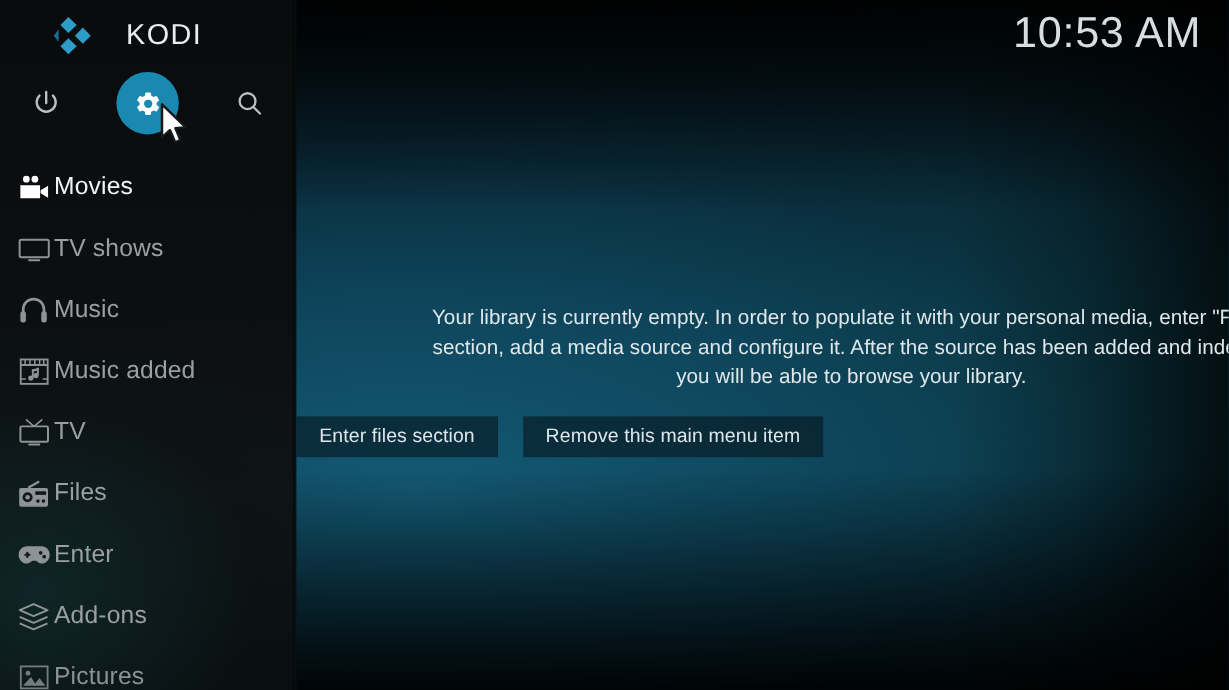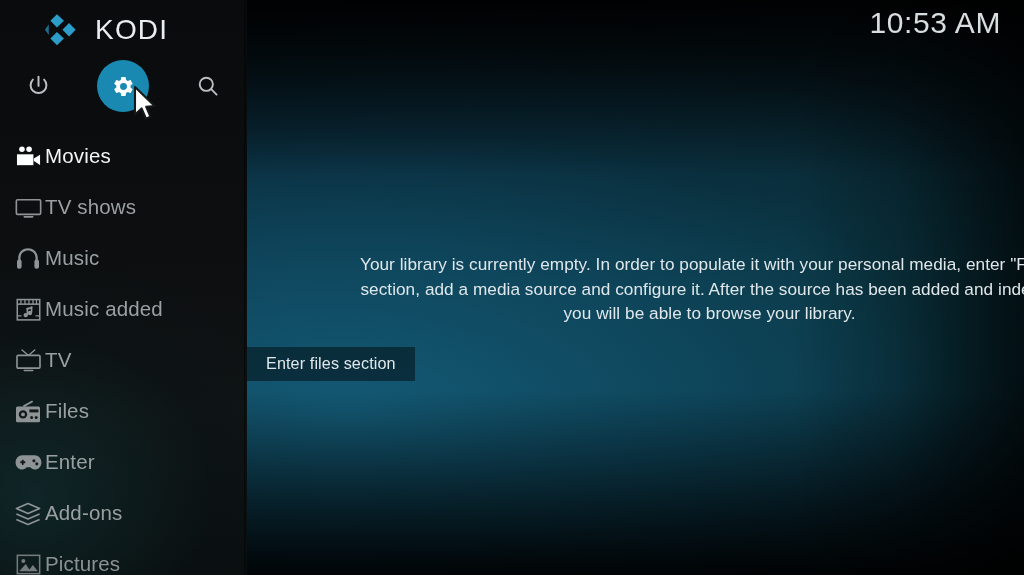--- a/index.html
+++ b/index.html
@@ -81,23 +81,23 @@
   
   .logo-row {
     position: absolute;
     left: 44px; top: 11px;
     display: flex;
     align-items: center;
     height: 38px;
   }
   .logo-mark { width: 38px; height: 34px; display: block; }
   .logo-text {
-    margin-left: 13px;
+    margin-left: 23px;
     color: #e9eef0;
-    font-size: 28px;
+    font-size: 24px;
     letter-spacing: 1.2px;
     font-weight: 400;
     line-height: 1;
   }
 
   
   .toolbar {
     position: absolute;
     left: 0; top: 60px;
     width: 247px;
@@ -156,21 +156,21 @@
   }
   .menu-item.selected .menu-ico { color: #ffffff; }
   .menu-item.selected .menu-label { color: #f2f5f6; }
   .menu-item.dim .menu-ico { color: #767b7d; }
   .menu-item.dim .menu-label { color: #8c9294; }
 
   
   .clock {
     position: absolute;
     right: 23px; top: 6px;
-    font-size: 30px;
+    font-size: 36px;
     color: #d8dee0;
     letter-spacing: 0.6px;
     line-height: 1.15;
     z-index: 8;
     font-weight: 300;
   }
 
   
   .content {
     position: absolute;
@@ -224,20 +224,21 @@
   <div class="bg-vign-bottom"></div>
   <div class="bg-vign-right"></div>
 
   <div class="clock">10:53 AM</div>
 
   <div class="content">
     <div class="empty-block">
       <div class="empty-msg">Your library is currently empty. In order to populate it with your personal media, enter "Files" section, add a media source and configure it. After the source has been added and indexed you will be able to browse your library.</div>
       <div class="btn-row">
         <button class="mbtn">Enter files section</button>
+        <button class="mbtn">Remove this main menu item</button>
       </div>
     </div>
   </div>
 
   <div class="sidebar">
     <div class="sidebar-edge"></div>
 
     <div class="logo-row">
       <span>
         <svg class="logo-mark" viewBox="0 0 40 36" xmlns="http://www.w3.org/2000/svg">

